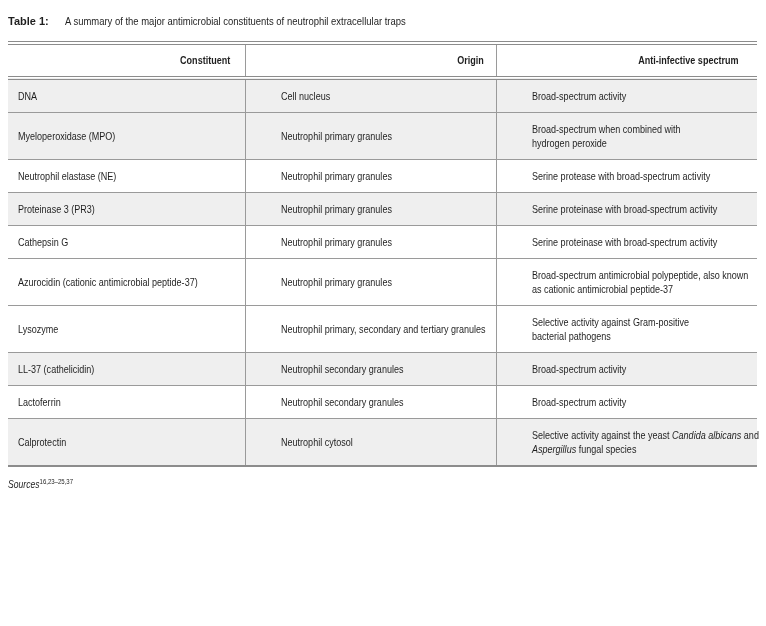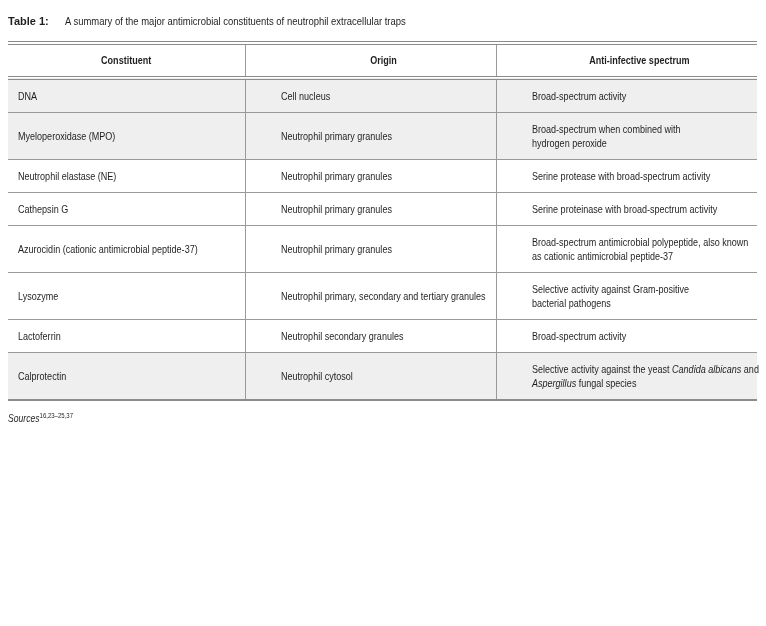--- a/index.html
+++ b/index.html
@@ -32,21 +32,21 @@
     border-collapse: collapse;
     border-top: 4px double #8c8c8c;
     border-bottom: 2px solid #8c8c8c;
   }
   col.c1 { width: 237px; }
   col.c2 { width: 251px; }
   col.c3 { width: 261px; }
   th {
     font-size: 10.5px;
     font-weight: bold;
-    text-align: center;
+    text-align: right;
     padding: 9px 10px;
     border-bottom: 4px double #8c8c8c;
     line-height: 13px;
   }
   td {
     font-size: 10.5px;
     padding: 9px 10px;
     vertical-align: middle;
     line-height: 14px;
   }
@@ -108,20 +108,25 @@
           <td><span class="cnd">Neutrophil primary granules</span></td>
           <td><span class="cnd">Broad-spectrum when combined with<br>hydrogen peroxide</span></td>
         </tr>
 
         <tr>
           <td><span class="cnd">Neutrophil elastase (NE)</span></td>
           <td><span class="cnd">Neutrophil primary granules</span></td>
           <td><span class="cnd">Serine protease with broad-spectrum activity</span></td>
         </tr>
 
+        <tr class="alt">
+          <td><span class="cnd">Proteinase 3 (PR3)</span></td>
+          <td><span class="cnd">Neutrophil primary granules</span></td>
+          <td><span class="cnd">Serine proteinase with broad-spectrum activity</span></td>
+        </tr>
 
         <tr>
           <td><span class="cnd">Cathepsin G</span></td>
           <td><span class="cnd">Neutrophil primary granules</span></td>
           <td><span class="cnd">Serine proteinase with broad-spectrum activity</span></td>
         </tr>
 
 
         <tr>
           <td><span class="cnd">Azurocidin (cationic antimicrobial peptide-37)</span></td>
@@ -129,20 +134,25 @@
           <td><span class="cnd">Broad-spectrum antimicrobial polypeptide, also known<br>as cationic antimicrobial peptide-37</span></td>
         </tr>
 
 
         <tr>
           <td><span class="cnd">Lysozyme</span></td>
           <td><span class="cnd">Neutrophil primary, secondary and tertiary granules</span></td>
           <td><span class="cnd">Selective activity against Gram-positive<br>bacterial pathogens</span></td>
         </tr>
 
+        <tr class="alt">
+          <td><span class="cnd">LL-37 (cathelicidin)</span></td>
+          <td><span class="cnd">Neutrophil secondary granules</span></td>
+          <td><span class="cnd">Broad-spectrum activity</span></td>
+        </tr>
 
         <tr>
           <td><span class="cnd">Lactoferrin</span></td>
           <td><span class="cnd">Neutrophil secondary granules</span></td>
           <td><span class="cnd">Broad-spectrum activity</span></td>
         </tr>
 
         <tr class="alt">
           <td><span class="cnd">Calprotectin</span></td>
           <td><span class="cnd">Neutrophil cytosol</span></td>

